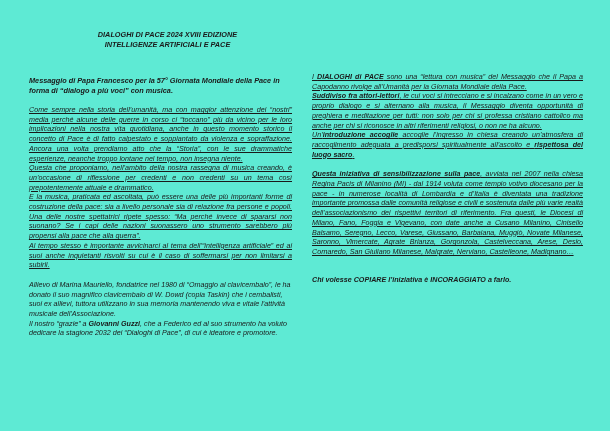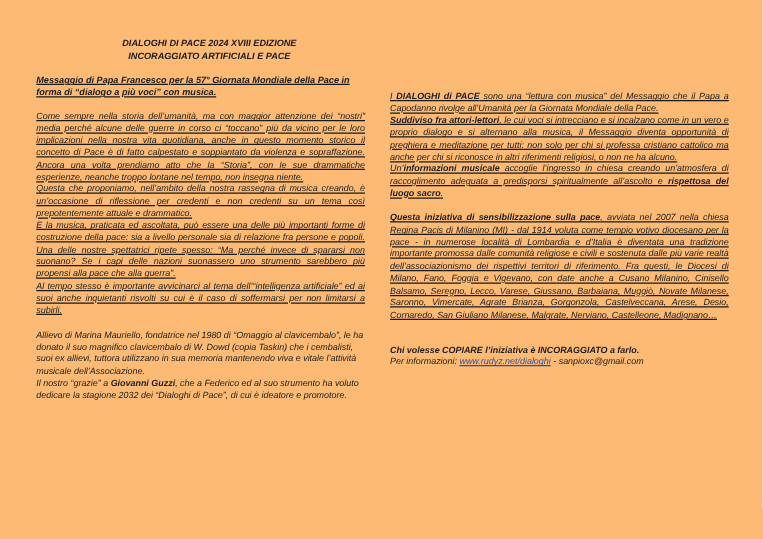--- a/index.html
+++ b/index.html
@@ -1,55 +1,54 @@
 <!DOCTYPE html>
 <html><head>
 <meta charset="utf-8">
 <style>
   html, body { margin:0; padding:0; background:#ffffff; }
   body { width:610px; height:431px; position:relative; overflow:hidden;
          font-family:"Liberation Sans", sans-serif; color:#1a1a1a; }
-  .page { position:absolute; inset:0; background:#fdba74; }
+  .page { position:absolute; inset:0; background:#5eead4; }
   .col { position:absolute; font-style:italic; font-size:7.15px; line-height:9.7px; }
   .left { left:29px; top:30px; width:263px; }
   .right { left:312px; top:73px; width:271px; }
   .just { text-align:justify;text-decoration:underline; }
   .title { text-align:center; font-weight:bold; font-size:7.3px; line-height:10px; margin-left:14px; }
-  .subtitle { font-weight:bold; font-size:7.3px; line-height:10px; margin-top:9px;text-decoration:underline; }
+  .subtitle { font-weight:bold; font-size:7.3px; line-height:10px; margin-top:26px; }
   p { margin:0; }
   .gap { height:10px; }
   .gap2 { height:18px; }
   b { font-weight:bold; }
   a.link { color:#2a4fa8; text-decoration:underline; }
 </style>
 </head>
 <body>
 
 <div class="page">
 
   <div class="col left">
     <div class="title">
       <div>DIALOGHI DI PACE  2024  XVIII EDIZIONE</div>
-      <div>INCORAGGIATO ARTIFICIALI E PACE</div>
+      <div>INTELLIGENZE ARTIFICIALI E PACE</div>
     </div>
     <p class="subtitle">Messaggio di Papa Francesco per la 57° Giornata Mondiale della Pace in forma di “dialogo a più voci” con musica.</p>
     <div class="gap"></div>
     <p class="just">Come sempre nella storia dell’umanità, ma con maggior attenzione dei “nostri” media perché alcune delle guerre in corso ci “toccano” più da vicino per le loro implicazioni nella nostra vita quotidiana, anche in questo momento storico il concetto di Pace è di fatto calpestato e soppiantato da violenza e sopraffazione. Ancora una volta prendiamo atto che la “Storia”, con le sue drammatiche esperienze, neanche troppo lontane nel tempo, non insegna niente.</p>
     <p class="just">Questa che proponiamo, nell’ambito della nostra rassegna di musica creando, è un’occasione di riflessione per credenti e non credenti su un tema così prepotentemente attuale e drammatico.</p>
     <p class="just">E la musica, praticata ed ascoltata, può essere una delle più importanti forme di costruzione della pace: sia a livello personale sia di relazione fra persone e popoli. Una delle nostre spettatrici ripete spesso: “Ma perché invece di spararsi non suonano? Se i capi delle nazioni suonassero uno strumento sarebbero più propensi alla pace che alla guerra”.</p>
     <p class="just">Al tempo stesso è importante avvicinarci al tema dell’“intelligenza artificiale” ed ai suoi anche inquietanti risvolti su cui è il caso di soffermarsi per non limitarsi a subirli.</p>
     <div class="gap"></div>
     <p>Allievo di Marina Mauriello, fondatrice  nel 1980 di “Omaggio al clavicembalo”,  le ha donato il suo magnifico clavicembalo di W. Dowd (copia Taskin) che i cembalisti, suoi ex allievi, tuttora utilizzano in sua memoria mantenendo viva e vitale l’attività musicale dell’Associazione.</p>
     <p><span>Il nostro “grazie” a </span><b>Giovanni Guzzi</b><span>, che a Federico ed al suo strumento ha voluto dedicare la stagione 2032 dei “Dialoghi di Pace”, di cui è ideatore e promotore.</span></p>
   </div>
 
   <div class="col right">
     <p class="just"><span>I </span><b>DIALOGHI di PACE</b><span> sono una “lettura con musica” del Messaggio che il Papa a Capodanno rivolge all’Umanità per la Giornata Mondiale della Pace.</span></p>
     <p class="just"><b>Suddiviso fra attori-lettori</b><span>, le cui voci si intrecciano e si incalzano come in un vero e proprio dialogo e si alternano alla musica, il Messaggio diventa opportunità di preghiera e meditazione per tutti: non solo per chi si professa cristiano cattolico ma anche per chi si riconosce in altri riferimenti religiosi, o non ne ha alcuno.</span></p>
-    <p class="just"><span>Un’</span><b>informazioni musicale</b><span> accoglie l’ingresso in chiesa creando un’atmosfera di raccoglimento adeguata a predisporsi spiritualmente all’ascolto e </span><b>rispettosa del luogo sacro</b><span>.</span></p>
+    <p class="just"><span>Un’</span><b>introduzione accoglie</b><span> accoglie l’ingresso in chiesa creando un’atmosfera di raccoglimento adeguata a predisporsi spiritualmente all’ascolto e </span><b>rispettosa del luogo sacro</b><span>.</span></p>
     <div class="gap"></div>
     <p class="just"><b>Questa iniziativa di sensibilizzazione sulla pace</b><span>, avviata nel 2007 nella chiesa Regina Pacis di Milanino (MI) - dal 1914 voluta come tempio votivo diocesano per la pace - in numerose località di Lombardia e d’Italia è diventata una tradizione importante promossa dalle comunità religiose e civili e sostenuta dalle più varie realtà dell’associazionismo dei rispettivi territori di riferimento. Fra questi, le Diocesi di Milano, Fano, Foggia e Vigevano, con date anche a Cusano Milanino, Cinisello Balsamo, Seregno, Lecco, Varese, Giussano, Barbaiana, Muggiò, Novate Milanese, Saronno, Vimercate, Agrate Brianza, Gorgonzola, Castelveccana, Arese, Desio, Cornaredo, San Giuliano Milanese, Malgrate, Nerviano, Castelleone, Madignano…</span></p>
     <div class="gap2"></div>
     <p><b>Chi volesse COPIARE l’iniziativa è INCORAGGIATO a farlo.</b></p>
-    <p><span>Per informazioni: </span><a class="link">www.rudyz.net/dialoghi</a><span> - sanpioxc@gmail.com</span></p>
   </div>
 
 </div>
 
 </body></html>

